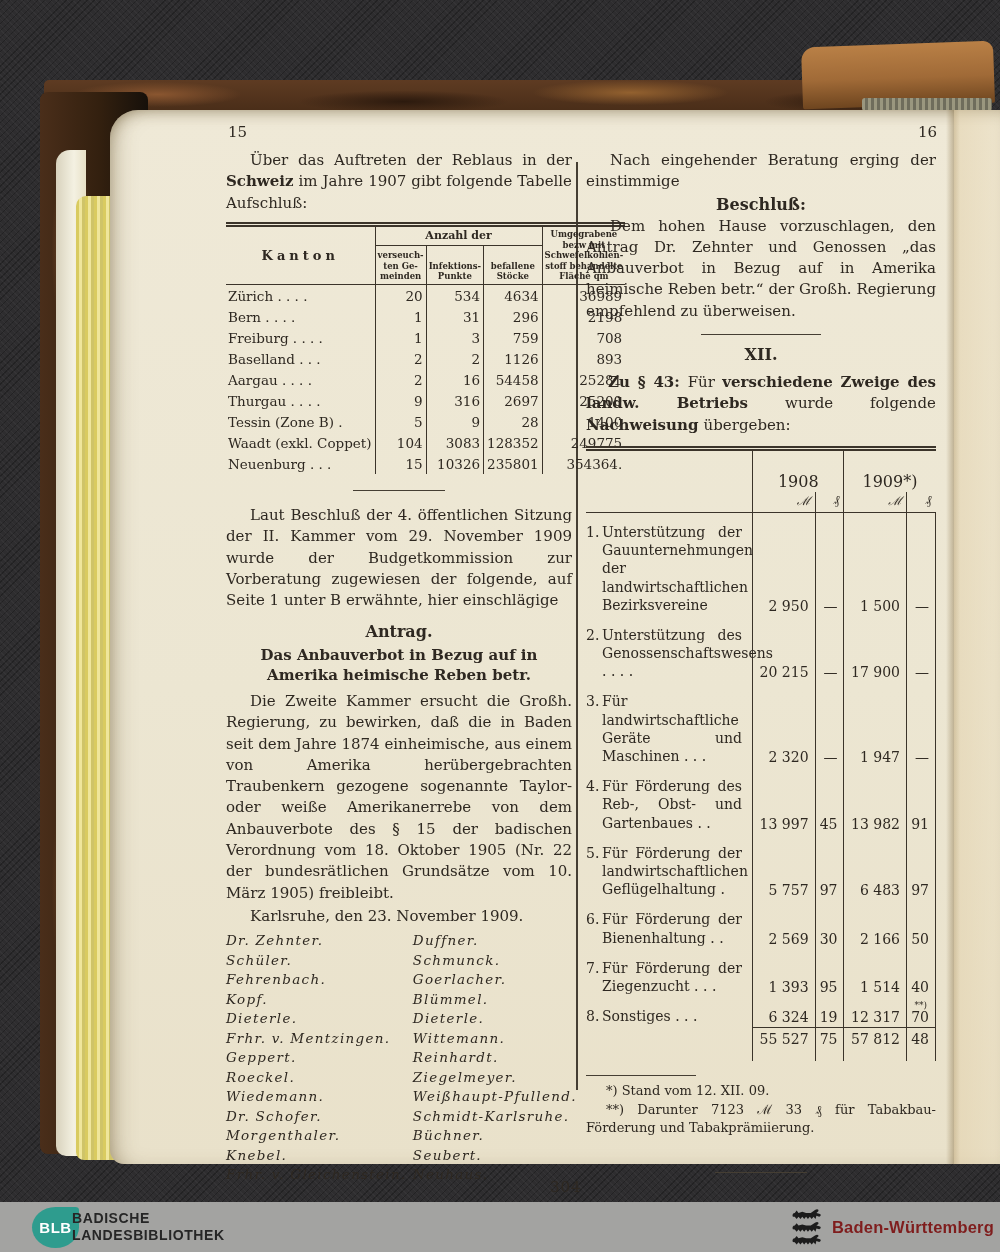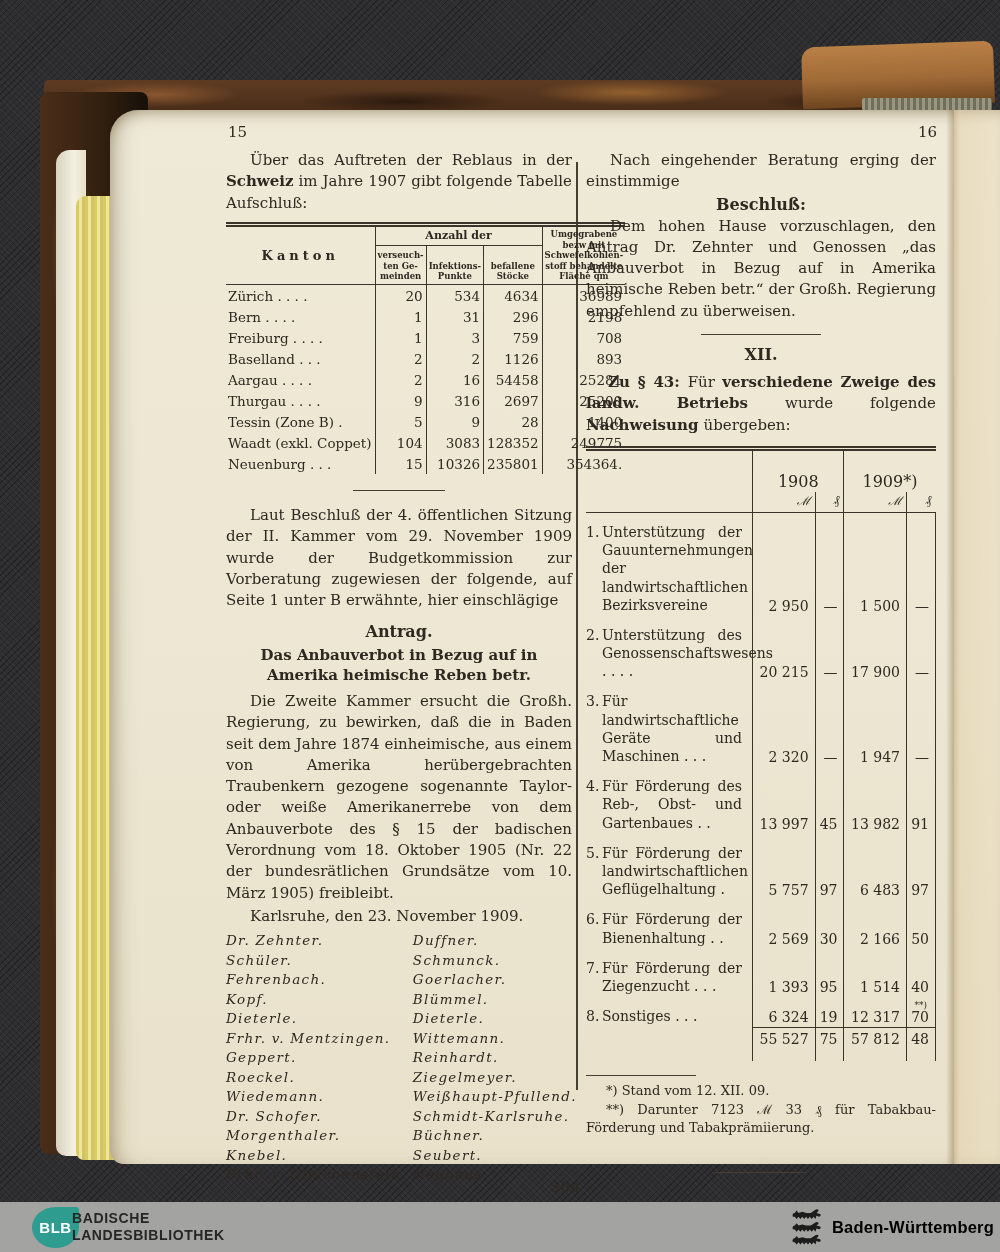--- a/index.html
+++ b/index.html
@@ -119,21 +119,21 @@
   
   .footer{position:absolute;left:0;top:1202px;width:1000px;height:50px;background:#a3a3a1;
     font-family:"Liberation Sans","DejaVu Sans",sans-serif;}
   .blb-logo{position:absolute;left:12px;top:5px;width:47px;height:41px;
     border-radius:50% 8% 50% 50%;display:flex;align-items:center;justify-content:center;margin-left:20px;}
   .blb-logo span{color:#ffffff;font-weight:bold;font-size:15px;letter-spacing:.5px;}
   .lib-name{position:absolute;left:72px;top:8px;font-weight:bold;font-size:14px;line-height:17px;
     color:#262626;letter-spacing:.6px;}
   .bw-block{position:absolute;left:791px;top:5px;height:40px;display:flex;align-items:center;}
   .bw-lions{width:32px;height:40px;}
-  .bw-name{margin-left:9px;font-size:16.5px;font-weight:bold;color:#000000;letter-spacing:.2px;}
+  .bw-name{margin-left:9px;font-size:16.5px;font-weight:bold;color:#7f1d1d;letter-spacing:.2px;}
 </style>
 </head>
 <body>
 
 <div class="scene">
   <div class="bg"></div>
 
   <div class="leather-top"></div>
   <div class="leather-tan"></div>
   <div class="headband"></div>

